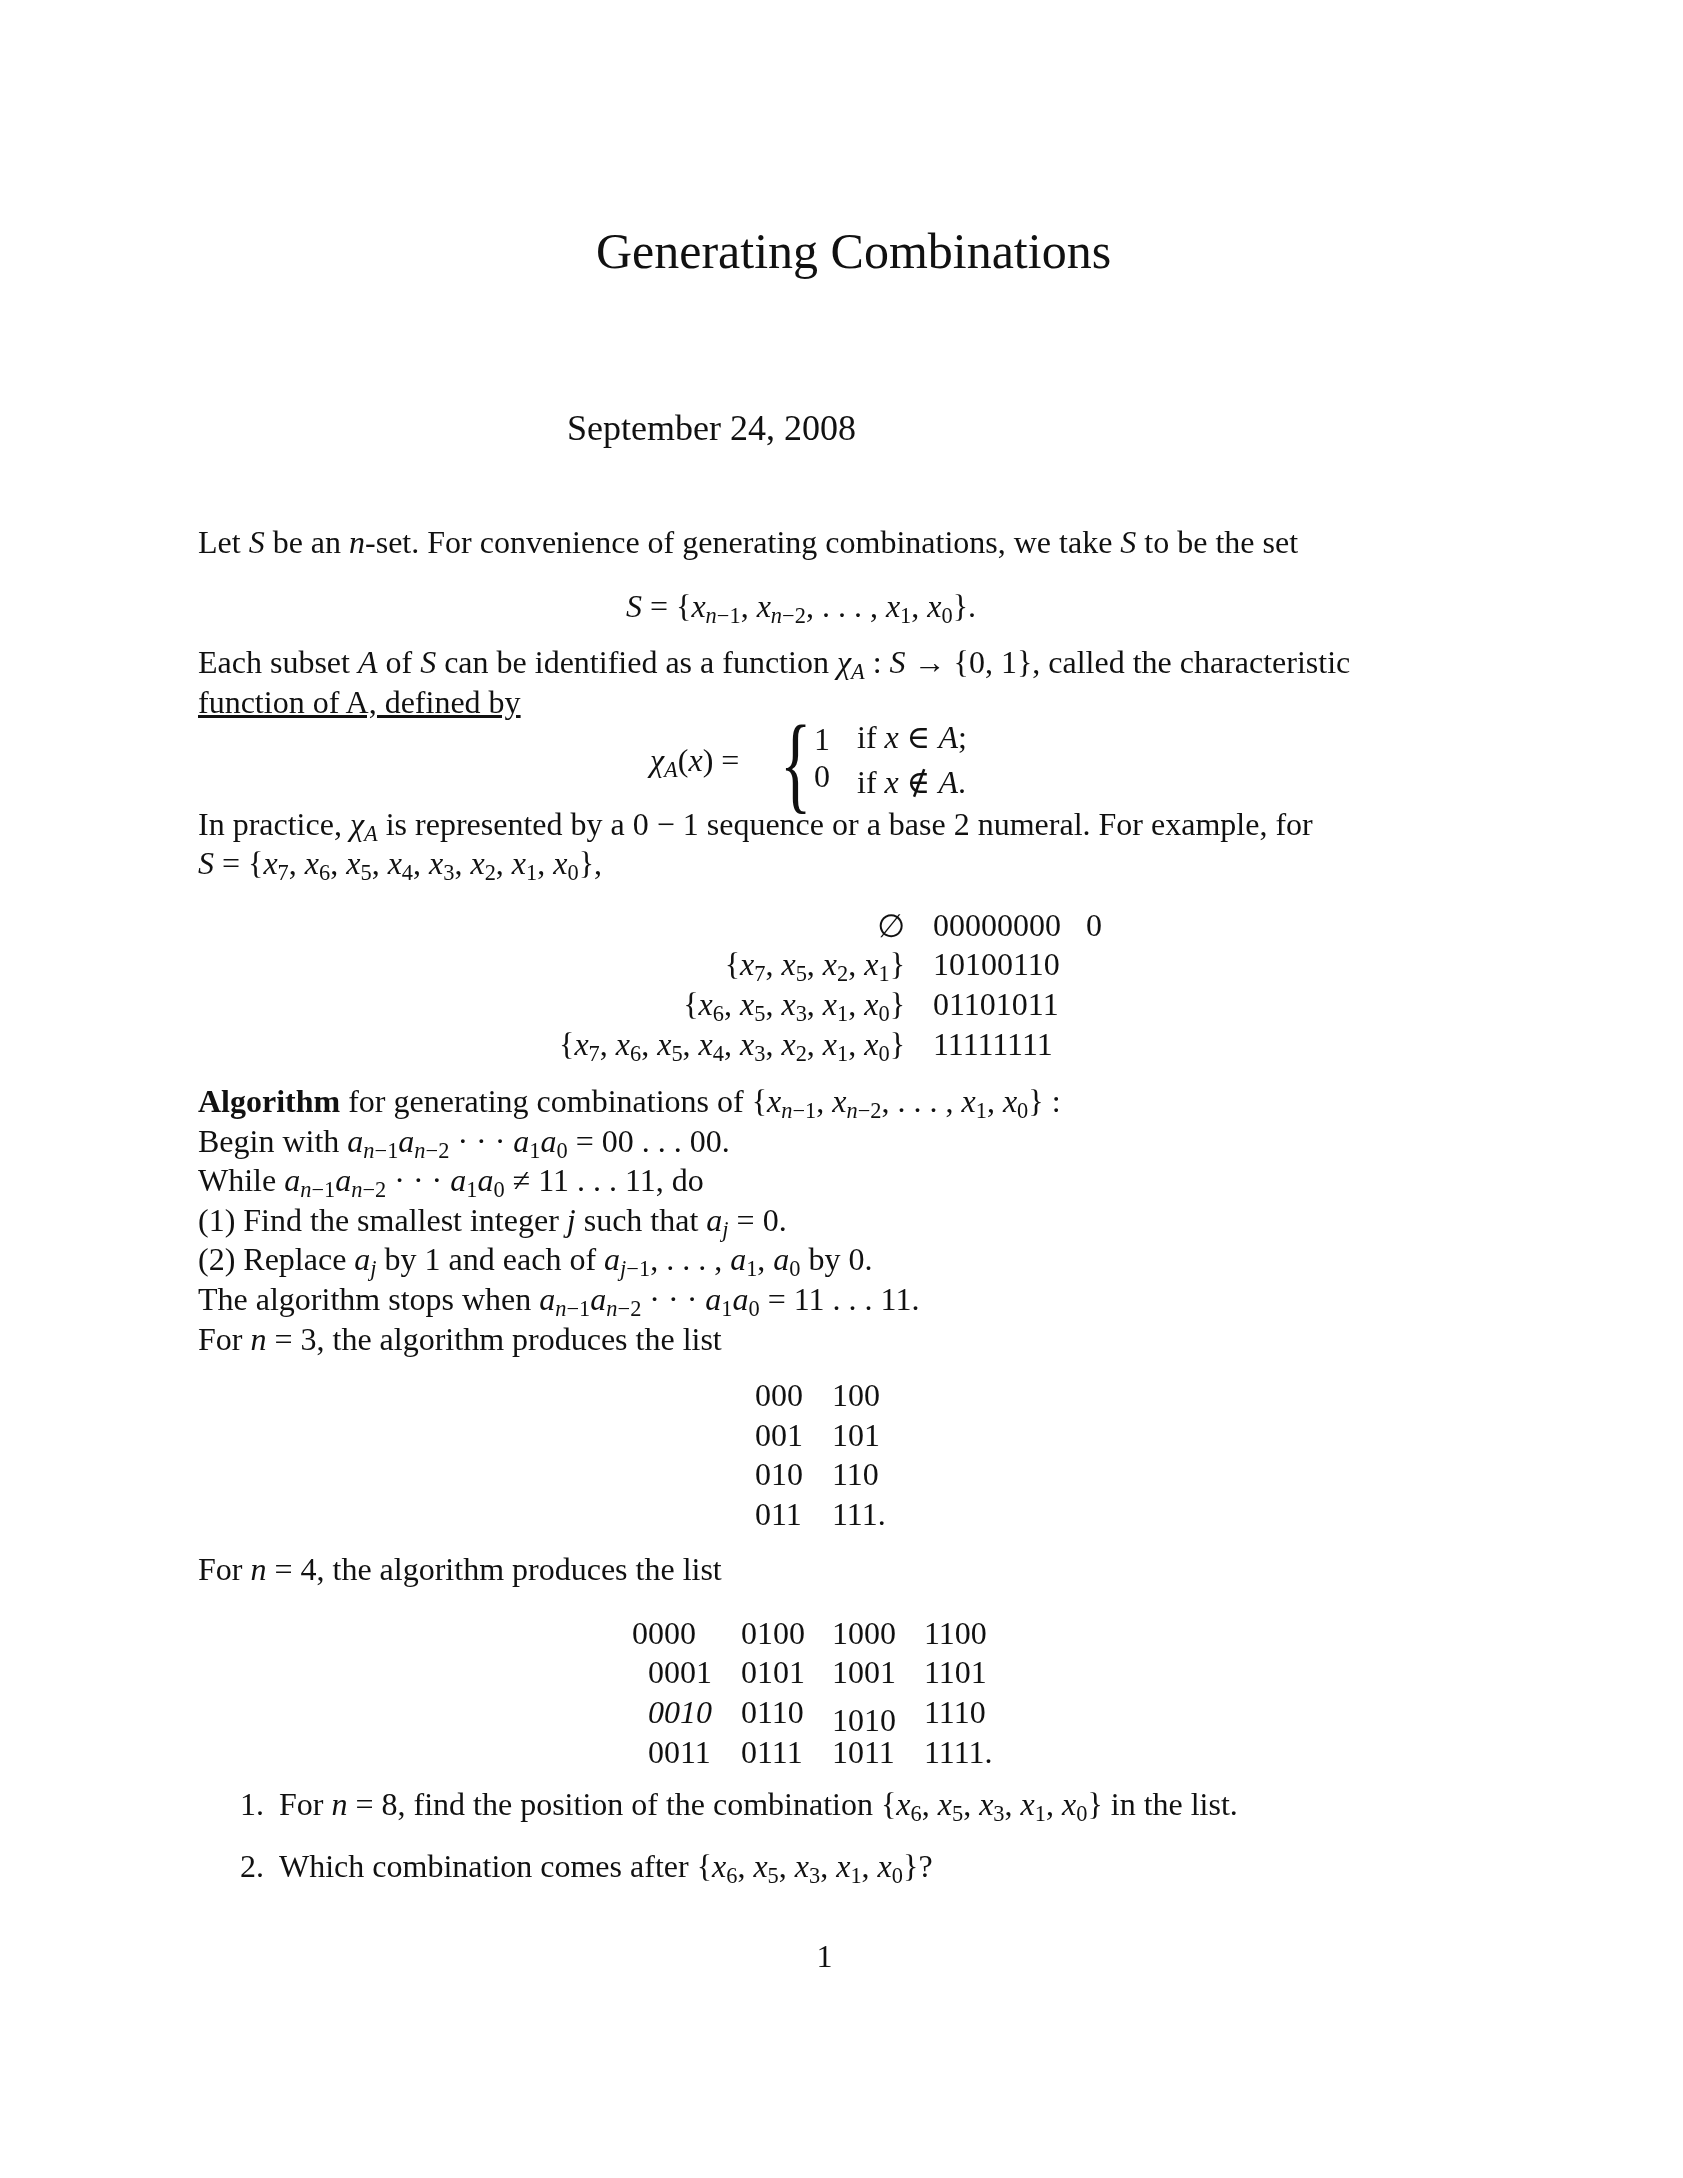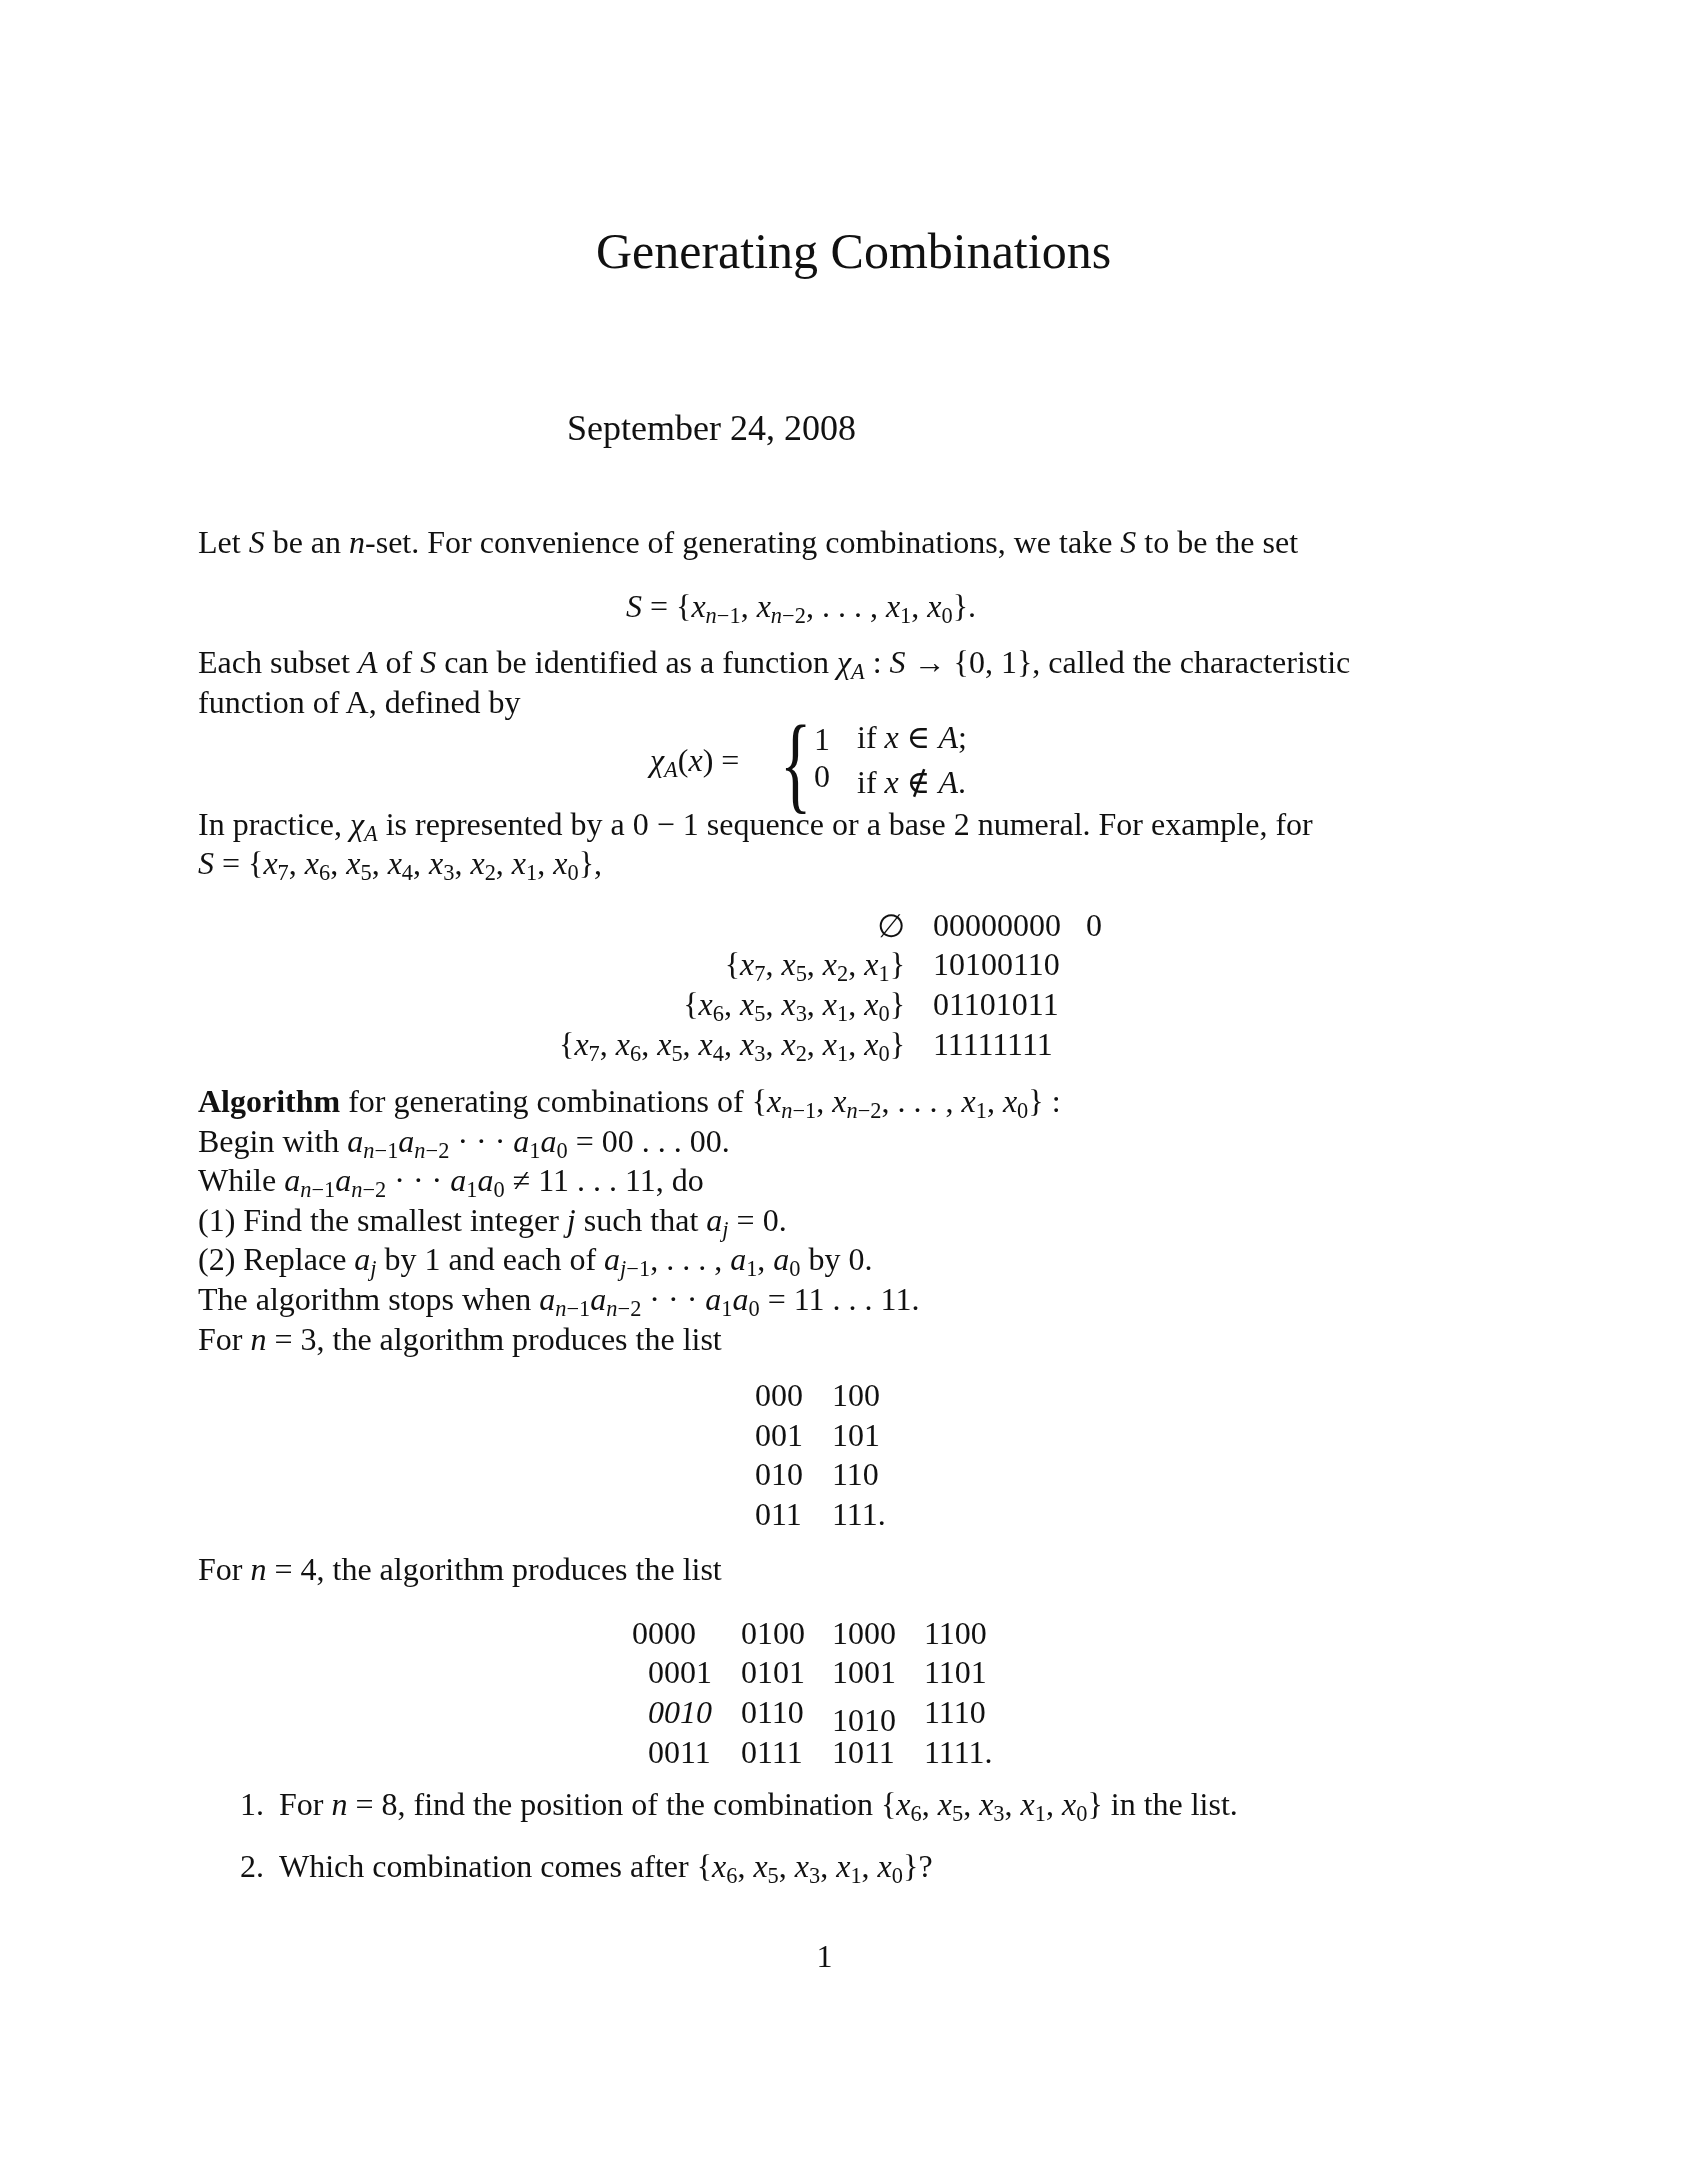--- a/index.html
+++ b/index.html
@@ -27,21 +27,21 @@
   <span>September 24, 2008</span>
 </div>
 
 <div class="ln" style="left:198px; top:526px;">Let <i>S</i> be an <i>n</i>-set. For convenience of generating combinations, we take <i>S</i> to be the set</div>
 
 <div class="ln" style="left:626px; top:590px;">
   <i>S</i> = {<i>x</i><sub><i>n</i>−1</sub>, <i>x</i><sub><i>n</i>−2</sub>, . . . , <i>x</i><sub>1</sub>, <i>x</i><sub>0</sub>}.
 </div>
 
 <div class="ln" style="left:198px; top:646px;">Each subset <i>A</i> of <i>S</i> can be identified as a function <i>χ</i><sub><i>A</i></sub> : <i>S</i> → {0, 1}, called the characteristic</div>
-<div class="ln" style="left:198px; top:686px;">function of A, defined by</div>
+<div class="ln" style="left:198px; top:686px;text-decoration:underline;">function of A, defined by</div>
 
 <div class="ln" style="left:650px; top:744px;"><i>χ</i><sub><i>A</i></sub>(<i>x</i>) =</div>
 <div class="brace" style="left:780px; top:709px;">{</div>
 <div class="cell" style="left:814px; top:721px;">1</div>
 <div class="ln" style="left:857px; top:721px;">if <i>x</i> ∈ <i>A</i>;</div>
 <div class="cell" style="left:814px; top:758px;">0</div>
 <div class="ln" style="left:857px; top:766px;">if <i>x</i> ∉ <i>A</i>.</div>
 
 <div class="ln" style="left:198px; top:808px;">In practice, <i>χ</i><sub><i>A</i></sub> is represented by a 0 − 1 sequence or a base 2 numeral. For example, for</div>
 <div class="ln" style="left:198px; top:847px;"><i>S</i> = {<i>x</i><sub>7</sub>, <i>x</i><sub>6</sub>, <i>x</i><sub>5</sub>, <i>x</i><sub>4</sub>, <i>x</i><sub>3</sub>, <i>x</i><sub>2</sub>, <i>x</i><sub>1</sub>, <i>x</i><sub>0</sub>},</div>

